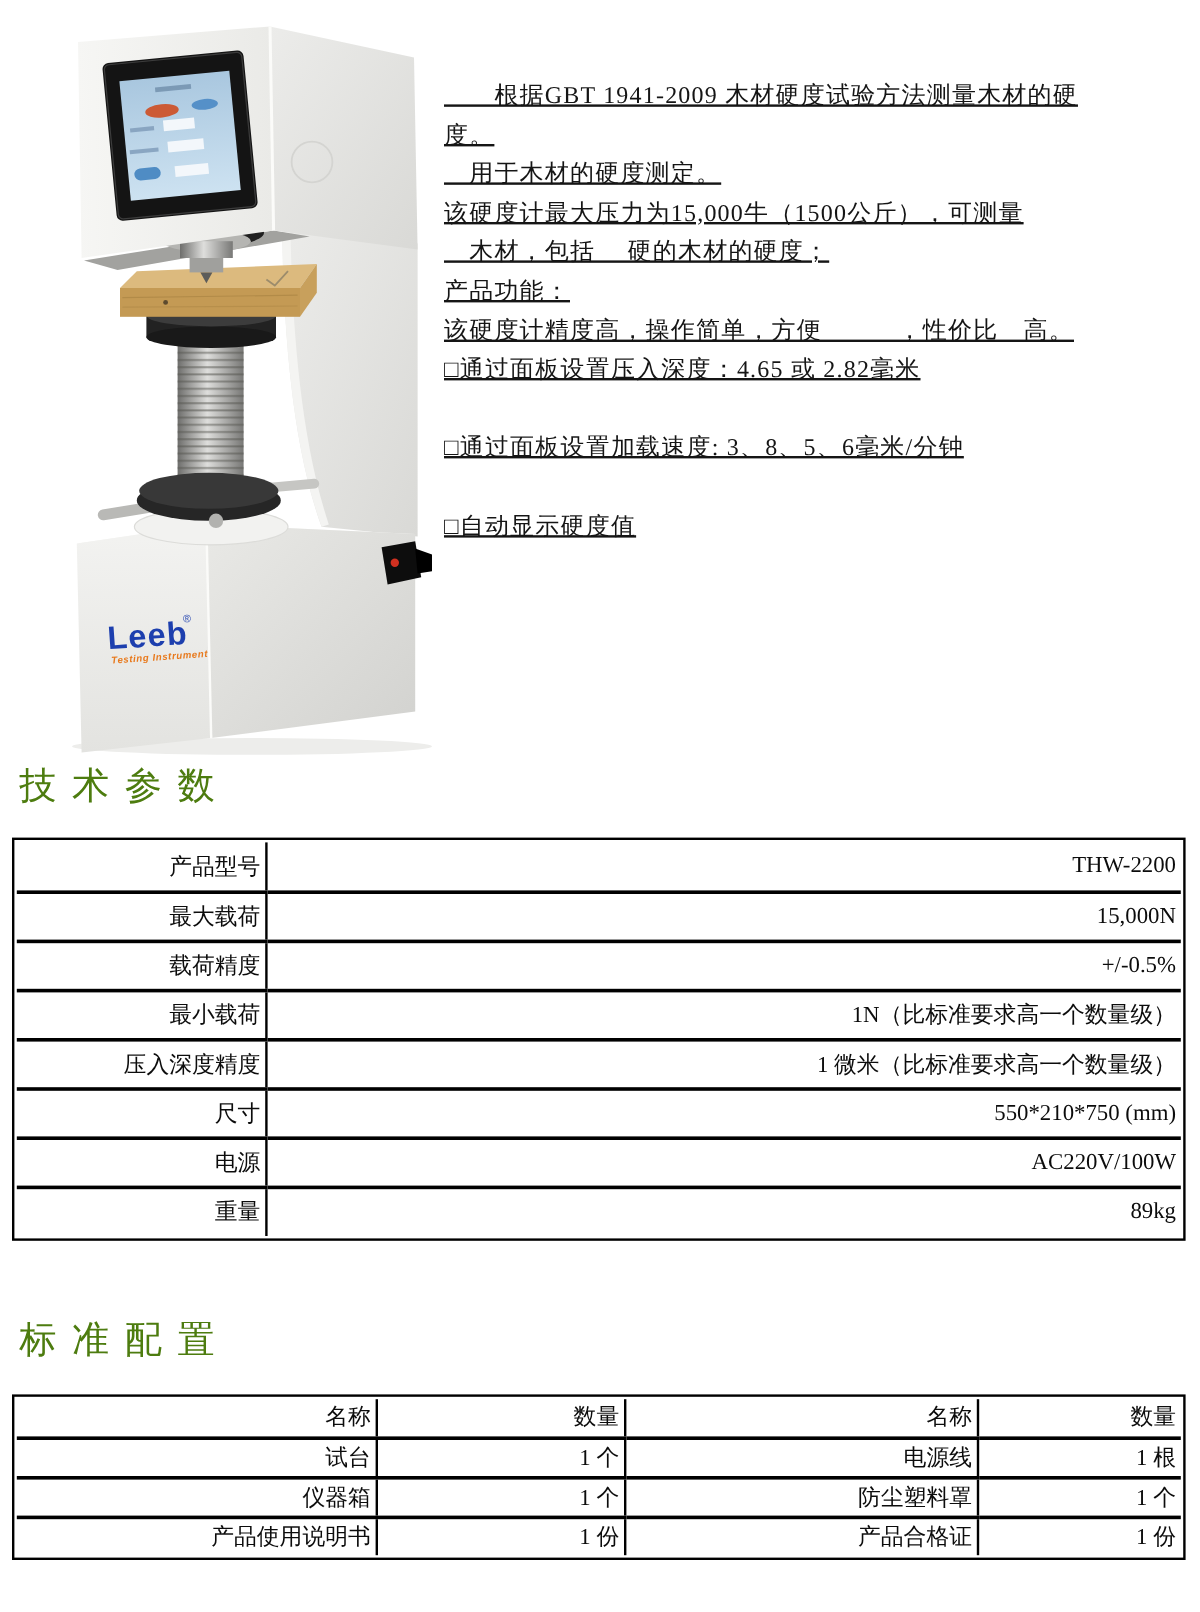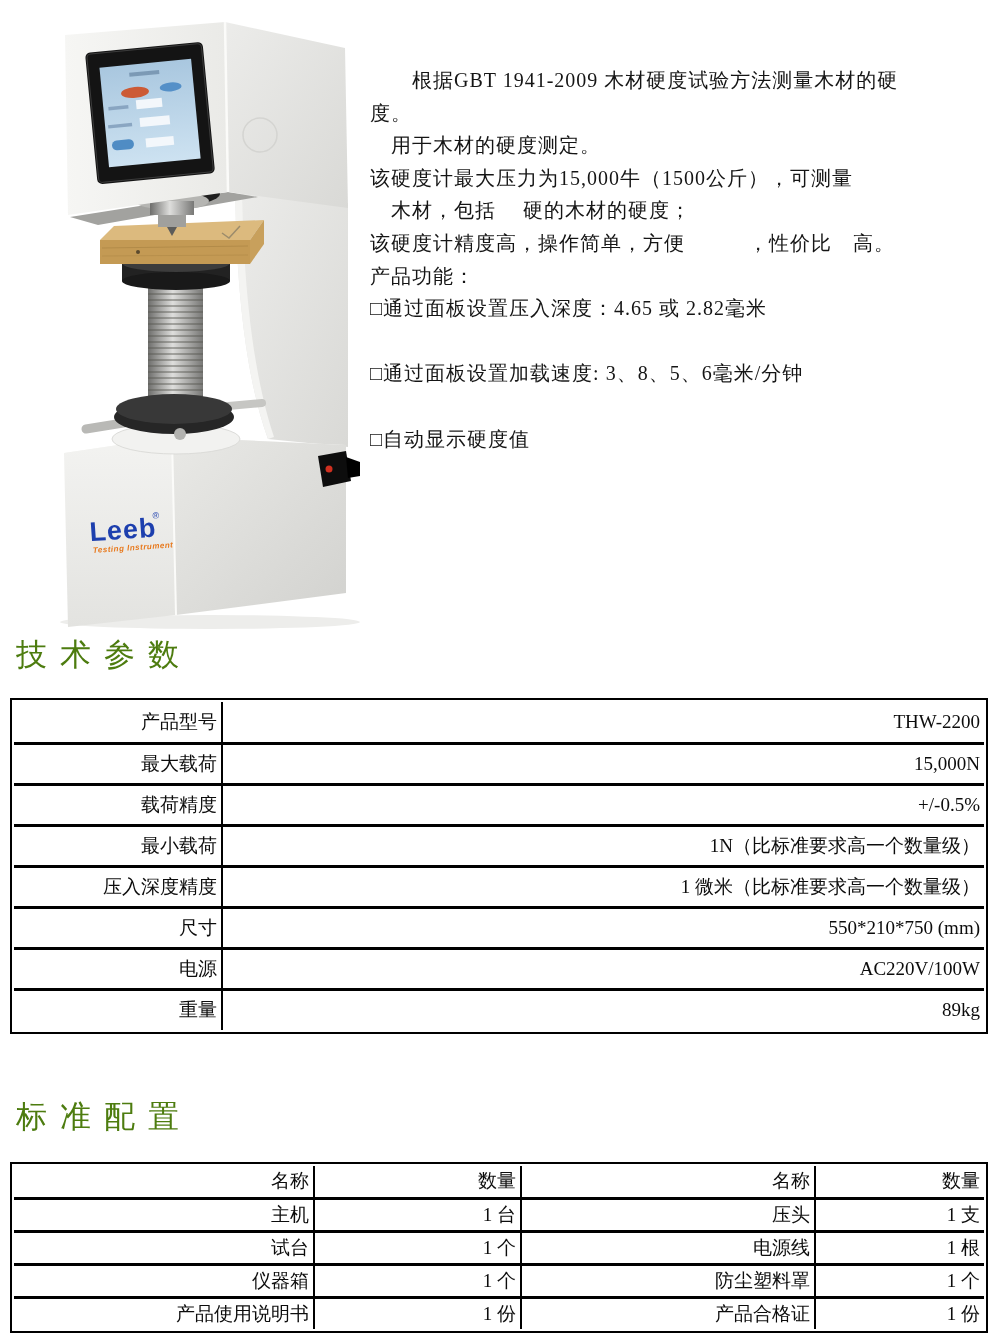--- a/index.html
+++ b/index.html
@@ -4,21 +4,21 @@
 <style>
   html,body{margin:0;padding:0;background:#ffffff;}
   .page{
     position:relative;width:1000px;height:1343px;background:#ffffff;overflow:hidden;
     font-family:"Liberation Serif","DejaVu Serif",serif;color:#111;
   }
   
   .photo{position:absolute;left:30px;top:5px;width:345px;height:625px;}
   
   .desc{position:absolute;left:370px;top:64px;width:628px;font-size:20px;
-        line-height:32.6px;letter-spacing:1px;color:#151515;}
+        line-height:32.6px;letter-spacing:1px;color:#151515;text-decoration:underline;}
   .dline{min-height:32.6px;white-space:pre-wrap;}
   
   .sec-title{position:absolute;left:16px;font-size:31px;font-weight:400;
              letter-spacing:13px;color:#4d7c0f;margin:0;}
   .t-tech{top:634px;}
   .t-conf{top:1096px;text-align:right;}
   
   .tblwrap{position:absolute;left:10px;width:978px;border:2px solid #000;padding:2px;box-sizing:border-box;}
   .w-tech{top:698px;}
   .w-conf{top:1162px;}
@@ -142,22 +142,22 @@
       <text x="62" y="548" font-family="Liberation Sans, sans-serif" font-size="8" font-weight="700" font-style="italic" fill="#e8791c" letter-spacing="0.5">Testing Instrument</text>
     </g>
   </svg>
 
   <div class="desc">
     <div class="dline">　　根据GBT 1941-2009 木材硬度试验方法测量木材的硬</div>
     <div class="dline">度。</div>
     <div class="dline">　用于木材的硬度测定。</div>
     <div class="dline">该硬度计最大压力为15,000牛（1500公斤），可测量</div>
     <div class="dline">　木材，包括　 硬的木材的硬度；</div>
+    <div class="dline">产品功能：</div>
     <div class="dline">该硬度计精度高，操作简单，方便　　　，性价比　高。</div>
-    <div class="dline">产品功能：</div>
     <div class="dline">□通过面板设置压入深度：4.65 或 2.82毫米</div>
     <div class="dline"></div>
     <div class="dline">□通过面板设置加载速度: 3、8、5、6毫米/分钟</div>
     <div class="dline"></div>
     <div class="dline">□自动显示硬度值</div>
   </div>
 
   <h2 class="sec-title t-tech">技术参数</h2>
 
   <div class="tblwrap w-tech">
@@ -214,26 +214,20 @@
           <col>
         </colgroup>
       <tbody>
         <tr>
           <th>名称</th>
           <th>数量</th>
           <th>名称</th>
           <th>数量</th>
         </tr>
         <tr>
-          <td>主机</td>
-          <td>1 台</td>
-          <td>压头</td>
-          <td>1 支</td>
-        </tr>
-        <tr>
           <td>试台</td>
           <td>1 个</td>
           <td>电源线</td>
           <td>1 根</td>
         </tr>
         <tr>
           <td>仪器箱</td>
           <td>1 个</td>
           <td>防尘塑料罩</td>
           <td>1 个</td>

